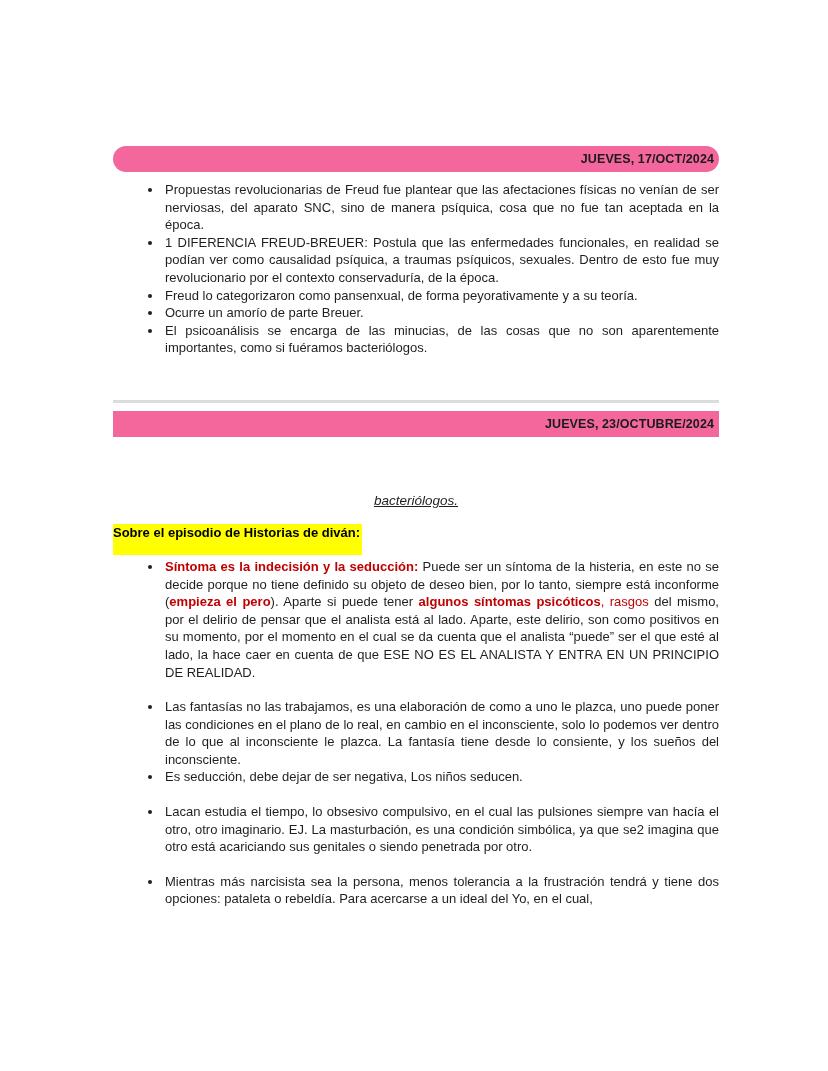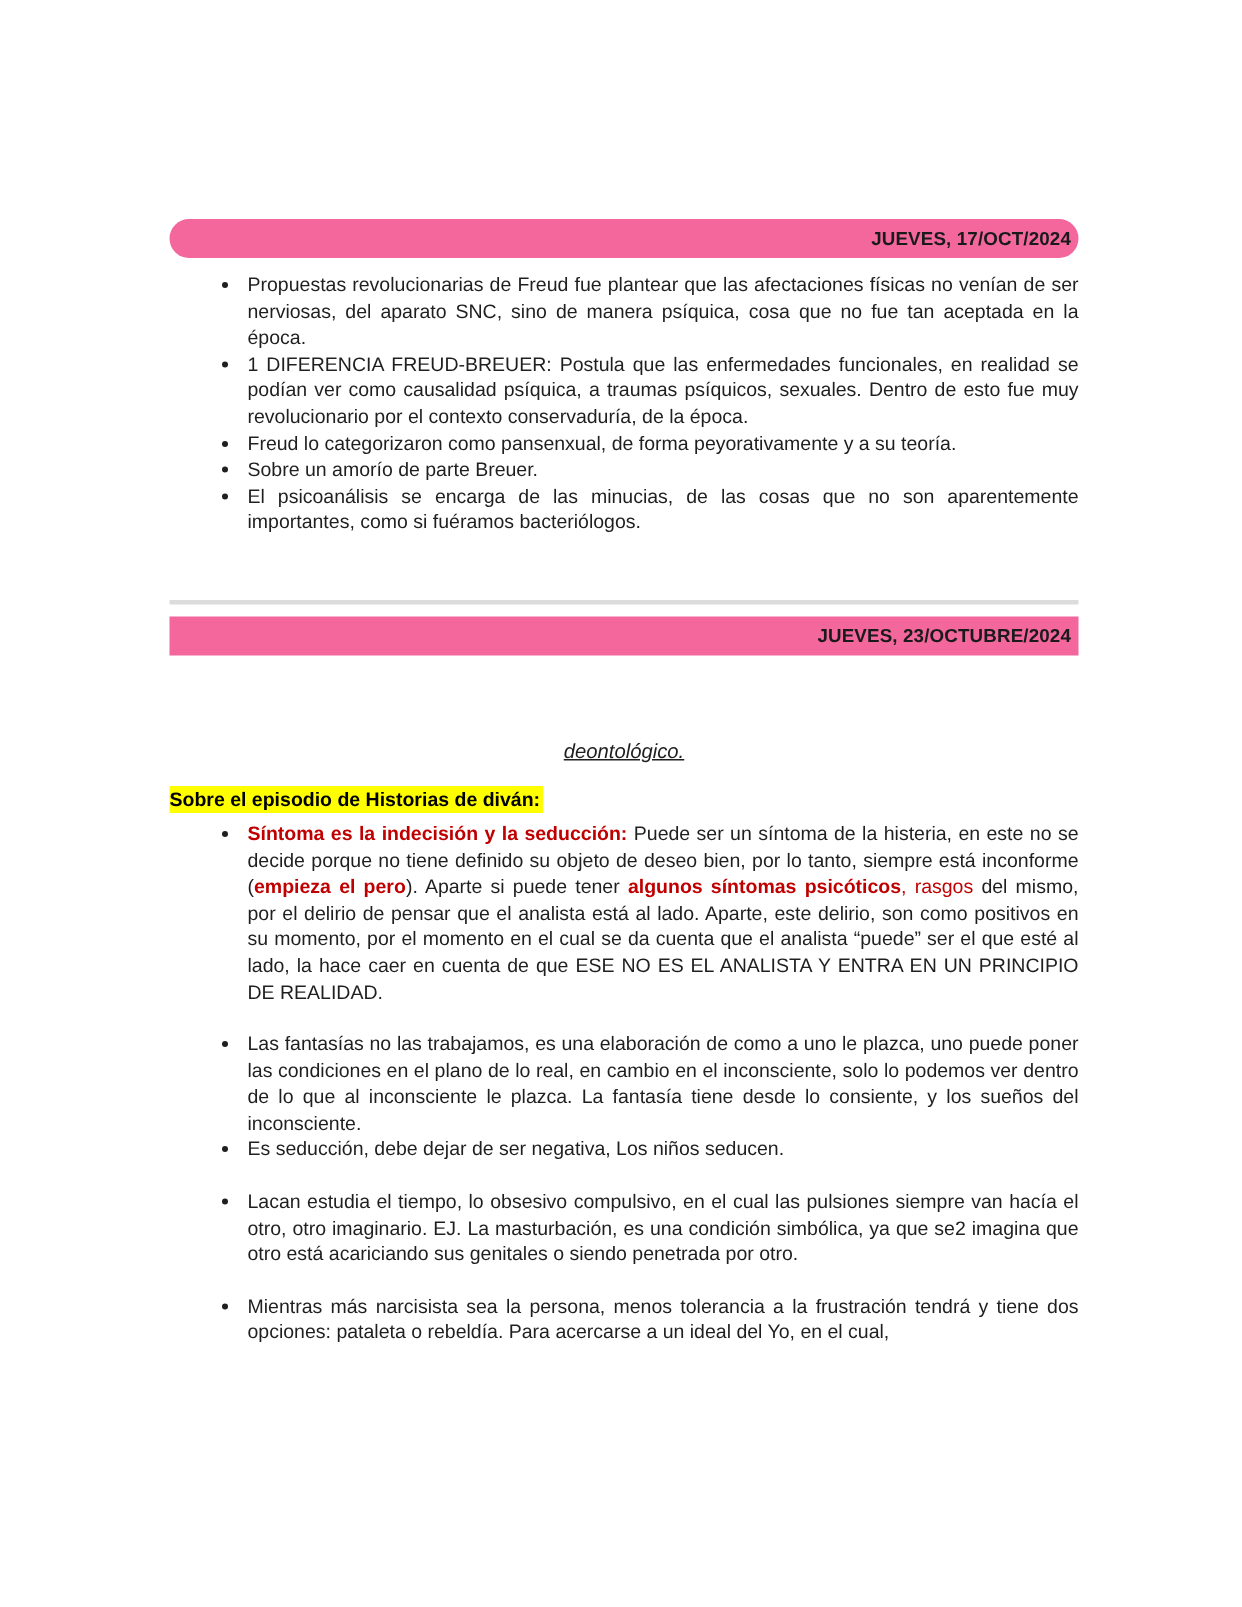--- a/index.html
+++ b/index.html
@@ -79,52 +79,52 @@
   }
   .quote span { text-decoration: underline; }
   .highlight-heading {
     margin-top: 13px;
     font-size: 13px;
   }
   .highlight-heading span {
     background: var(--highlight-yellow);
     font-weight: bold;
     color: #000000;
-    padding: 1px 2px 2px 0;
+    padding: 1px 2px 15px 0;
   }
-  ul.doc-list.list-2 { margin-top: 7px; }
+  ul.doc-list.list-2 { margin-top: 18px; }
 </style>
 </head>
 <body>
 
 <div class="page">
   <div class="content">
 
     <div class="banner banner-1">
       <span class="date">JUEVES, 17/OCT/2024</span>
     </div>
 
 
     <ul class="doc-list list-1">
         <li><span class="run normal">Propuestas revolucionarias de Freud fue plantear que las afectaciones físicas no venían de ser nerviosas, del aparato SNC, sino de manera psíquica, cosa que no fue tan aceptada en la época.</span></li>
         <li><span class="run normal">1 DIFERENCIA FREUD-BREUER: Postula que las enfermedades funcionales, en realidad se podían ver como causalidad psíquica, a traumas psíquicos, sexuales. Dentro de esto fue muy revolucionario por el contexto conservaduría, de la época.</span></li>
         <li><span class="run normal">Freud lo categorizaron como pansenxual, de forma peyorativamente y a su teoría.</span></li>
-        <li><span class="run normal">Sobre un amorío de parte Breuer.</span></li>
+        <li><span class="run normal">Ocurre un amorío de parte Breuer.</span></li>
         <li><span class="run normal">El psicoanálisis se encarga de las minucias, de las cosas que no son aparentemente importantes, como si fuéramos bacteriólogos.</span></li>
       </ul>
 
     <div class="pagebreak-line"></div>
 
     <div class="banner banner-2">
       <span class="date">JUEVES, 23/OCTUBRE/2024</span>
     </div>
 
     <div class="quote">
       <br>
-      <span>deontológico.</span>
+      <span>bacteriólogos.</span>
     </div>
 
     <div class="highlight-heading">
       <span>Sobre el episodio de Historias de diván:</span>
     </div>
 
     <ul class="doc-list list-2">
         <li><span class="run red-bold">Síntoma es la indecisión y la seducción:</span><span class="run normal"> Puede ser un síntoma de la histeria, en este no se decide porque no tiene definido su objeto de deseo bien, por lo tanto, siempre está inconforme (</span><span class="run red-bold">empieza el pero</span><span class="run normal">). Aparte si puede tener </span><span class="run red-bold">algunos síntomas psicóticos</span><span class="run red">, rasgos</span><span class="run normal"> del mismo, por el delirio de pensar que el analista está al lado. Aparte, este delirio, son como positivos en su momento, por el momento en el cual se da cuenta que el analista “puede” ser el que esté al lado, la hace caer en cuenta de que ESE NO ES EL ANALISTA Y ENTRA EN UN PRINCIPIO DE REALIDAD.</span></li>
         <li class="gap"><span class="run normal">Las fantasías no las trabajamos, es una elaboración de como a uno le plazca, uno puede poner las condiciones en el plano de lo real, en cambio en el inconsciente, solo lo podemos ver dentro de lo que al inconsciente le plazca.  La fantasía tiene desde lo consiente, y los sueños del inconsciente.</span></li>
         <li><span class="run normal">Es seducción, debe dejar de ser negativa, Los niños seducen.</span></li>

